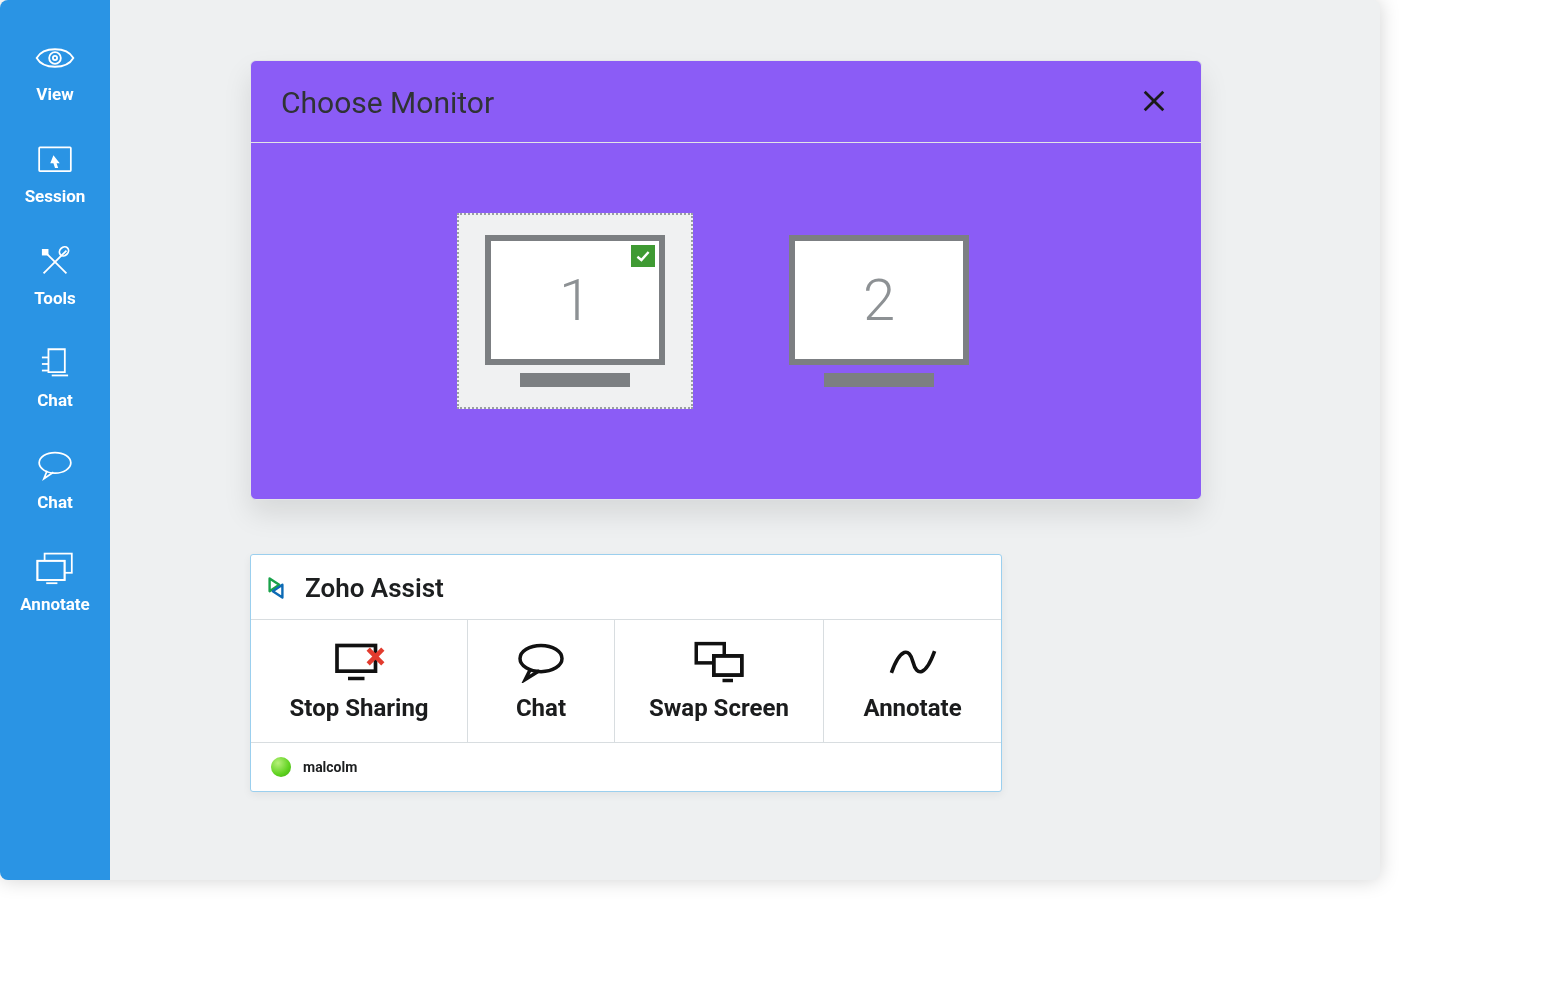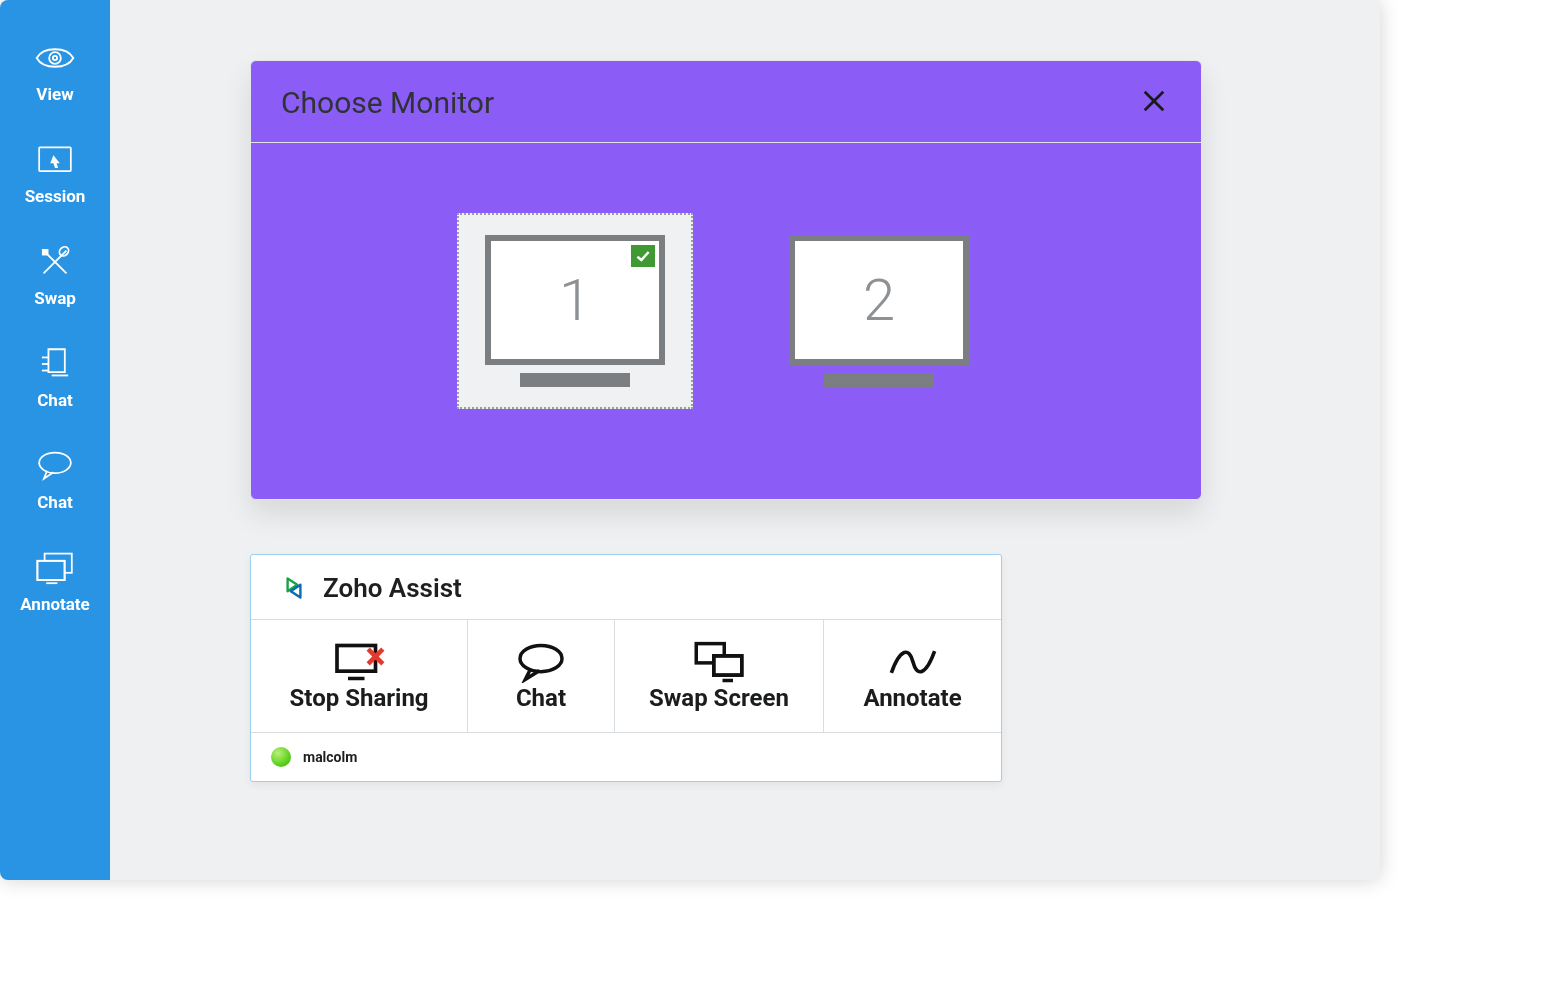--- a/index.html
+++ b/index.html
@@ -157,21 +157,21 @@
       border: 1px solid #9bcfee;
       border-radius: 3px;
       background: #fff;
       box-shadow: 0 3px 8px rgba(0,0,0,0.06);
       overflow: hidden;
     }
     .toolbar-title-row {
       display: flex;
       align-items: center;
       gap: 12px;
-      padding: 16px 20px 14px 26px;
+      padding: 16px 20px 14px 8px;
     }
     .toolbar-title {
       font-size: 26px;
       font-weight: 600;
       color: #1d1f20;
     }
     .toolbar-logo {
       width: 34px;
       height: 34px;
       display: flex;
@@ -183,20 +183,21 @@
       border-top: 1px solid #d8dde0;
       border-bottom: 1px solid #d8dde0;
     }
     .toolbar-btn {
       flex: 1;
       border-right: 1px solid #d8dde0;
       display: flex;
       flex-direction: column;
       align-items: center;
       justify-content: center;
+      gap: 10px;
       padding: 20px 10px 20px 10px;
       cursor: pointer;
     }
     .toolbar-btn:last-child { border-right: none; }
     .toolbar-btn .icon {
       width: 56px;
       height: 44px;
       display: flex;
       align-items: center;
       justify-content: center;
@@ -252,21 +253,21 @@
     </div>
     <div class="sidebar-item">
       <span class="icon">
         <svg viewBox="0 0 44 44" width="36" height="36">
             <path d="M8 36 L36 8"></path>
             <path d="M8 8 L36 36"></path>
             <path d="M6 6 L14 6 L14 14 L6 14 Z" stroke="none" fill="#fff"></path>
             <ellipse cx="33" cy="9" rx="6" ry="5" transform="rotate(-45 33 9)"></ellipse>
           </svg>
       </span>
-      <span class="label">Swap</span>
+      <span class="label">Tools</span>
     </div>
     <div class="sidebar-item">
       <span class="icon">
         <svg viewBox="0 0 44 44" width="36" height="36">
             <path d="M14 4 H34 V32 H14 Z"></path>
             <path d="M6 14 H14"></path>
             <path d="M6 22 H14"></path>
             <path d="M6 30 H14"></path>
             <path d="M18 36 H38"></path>
           </svg>

